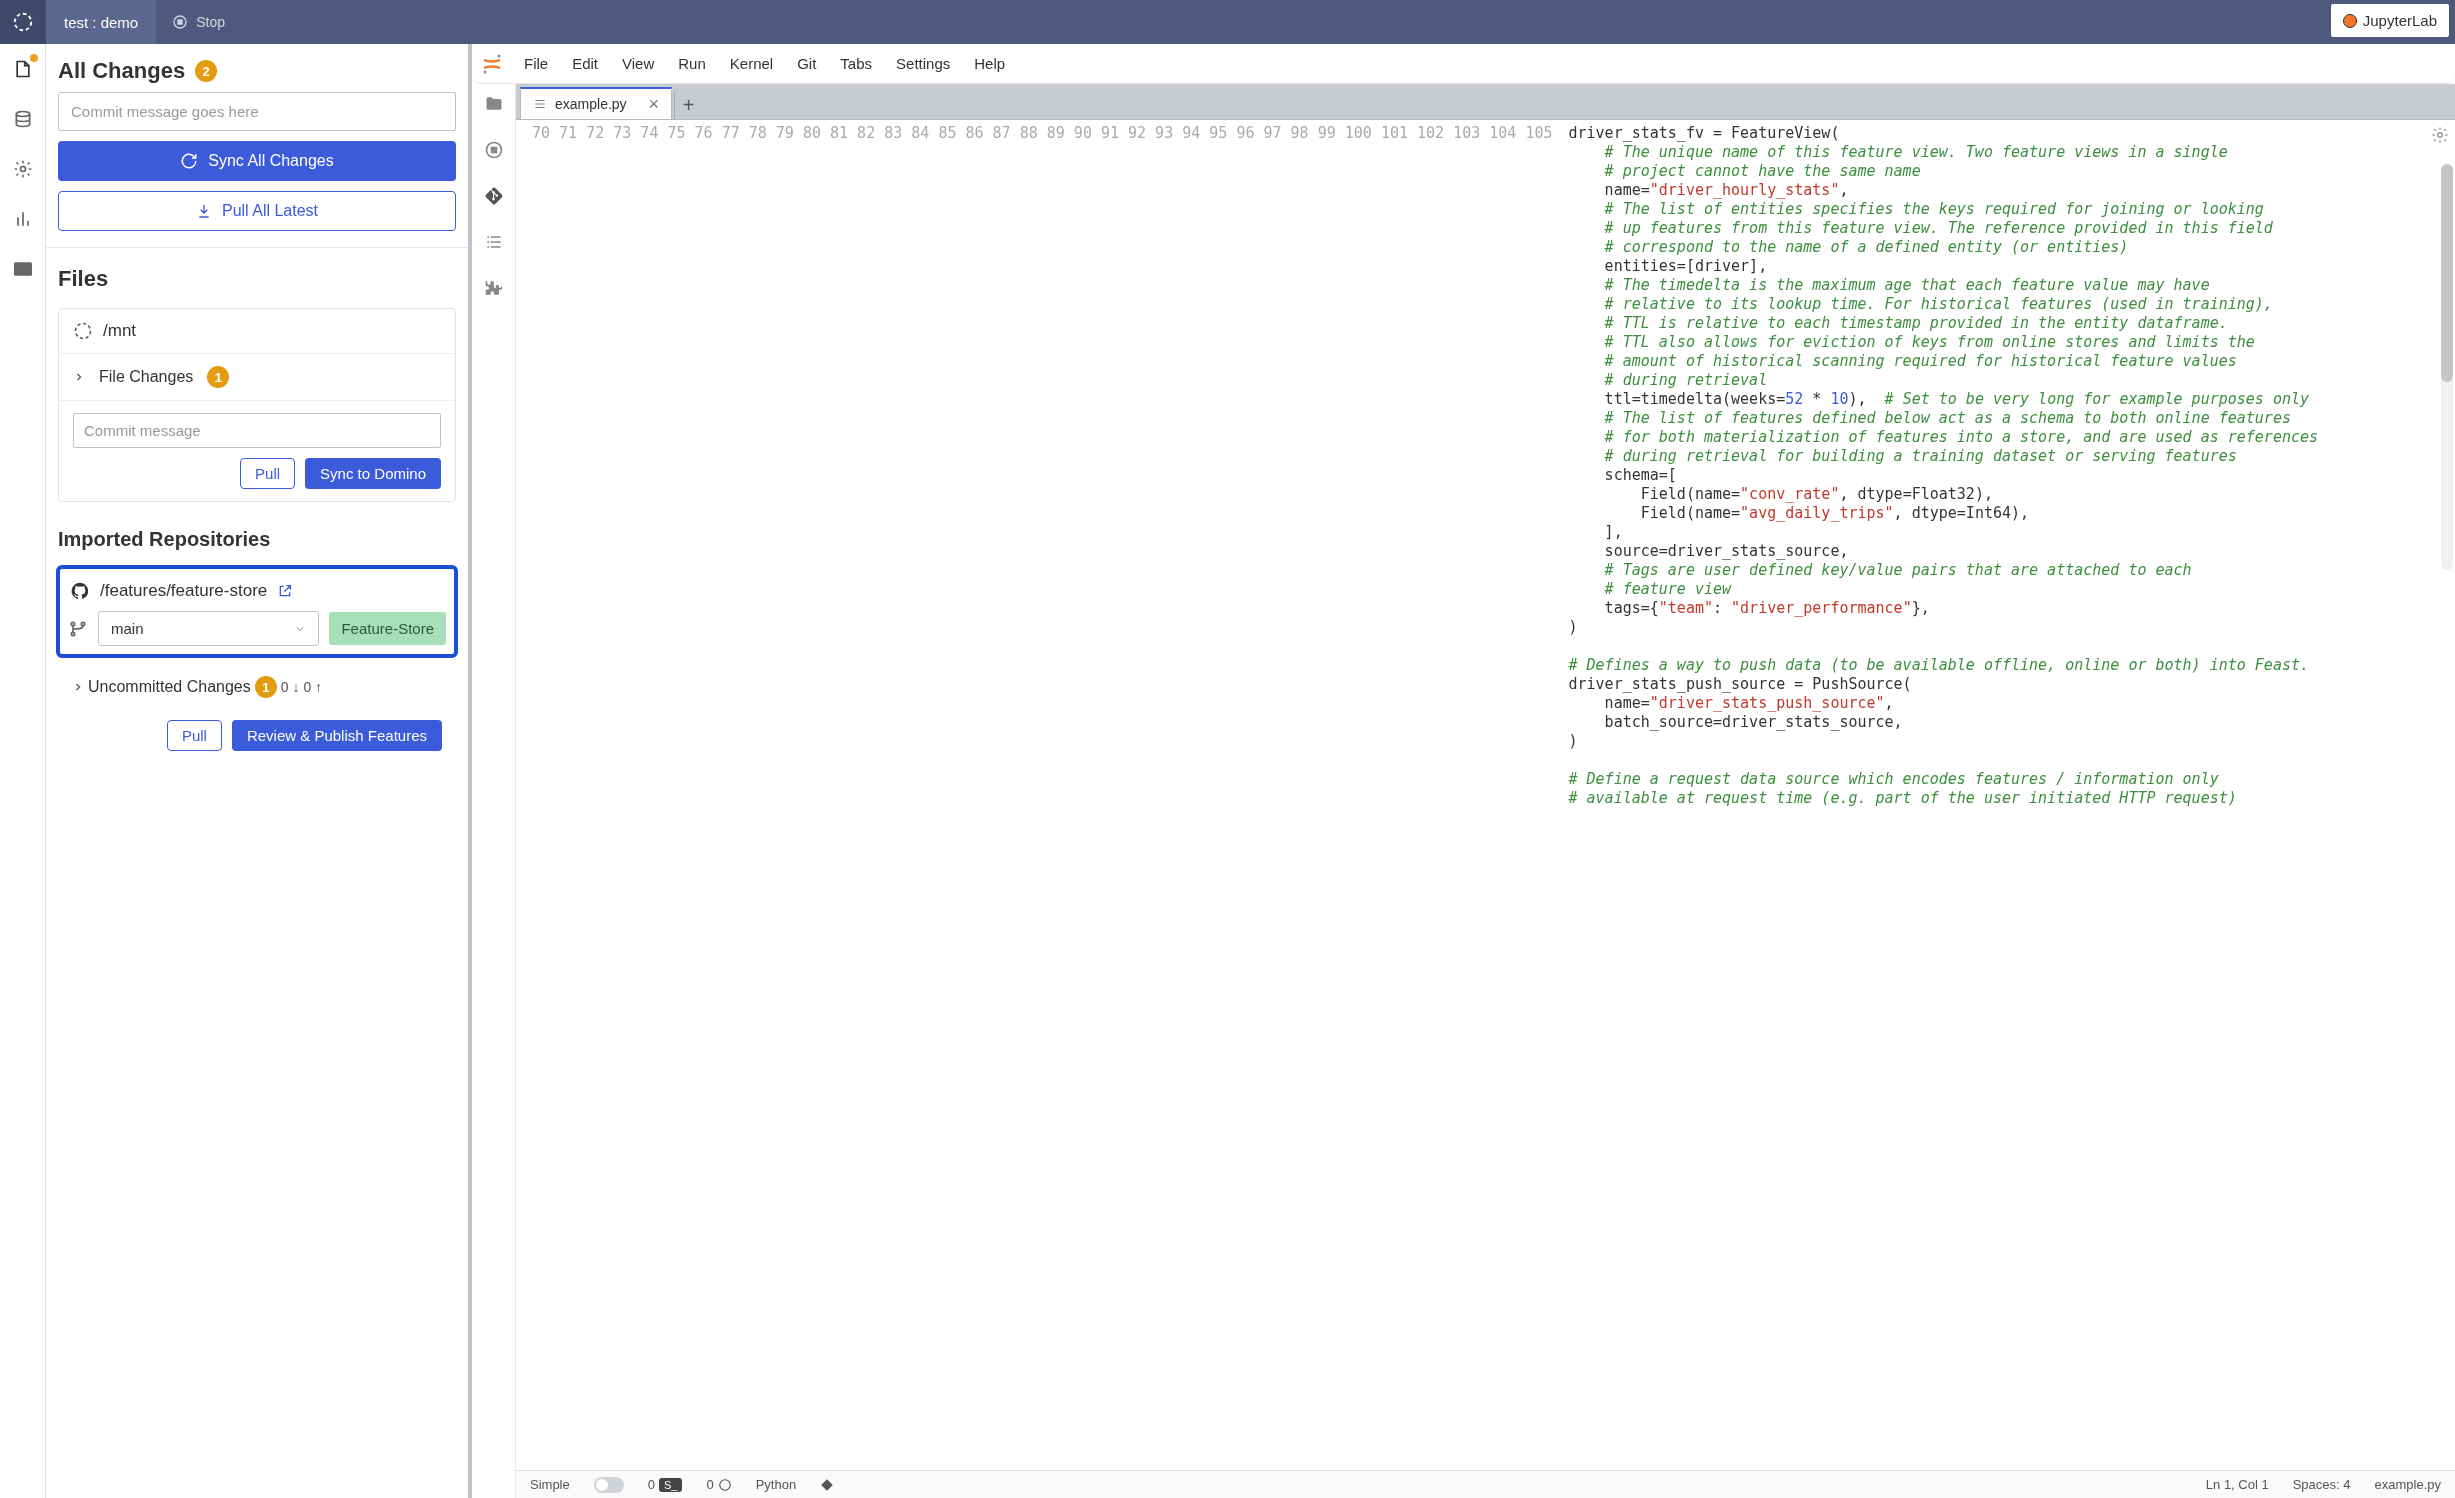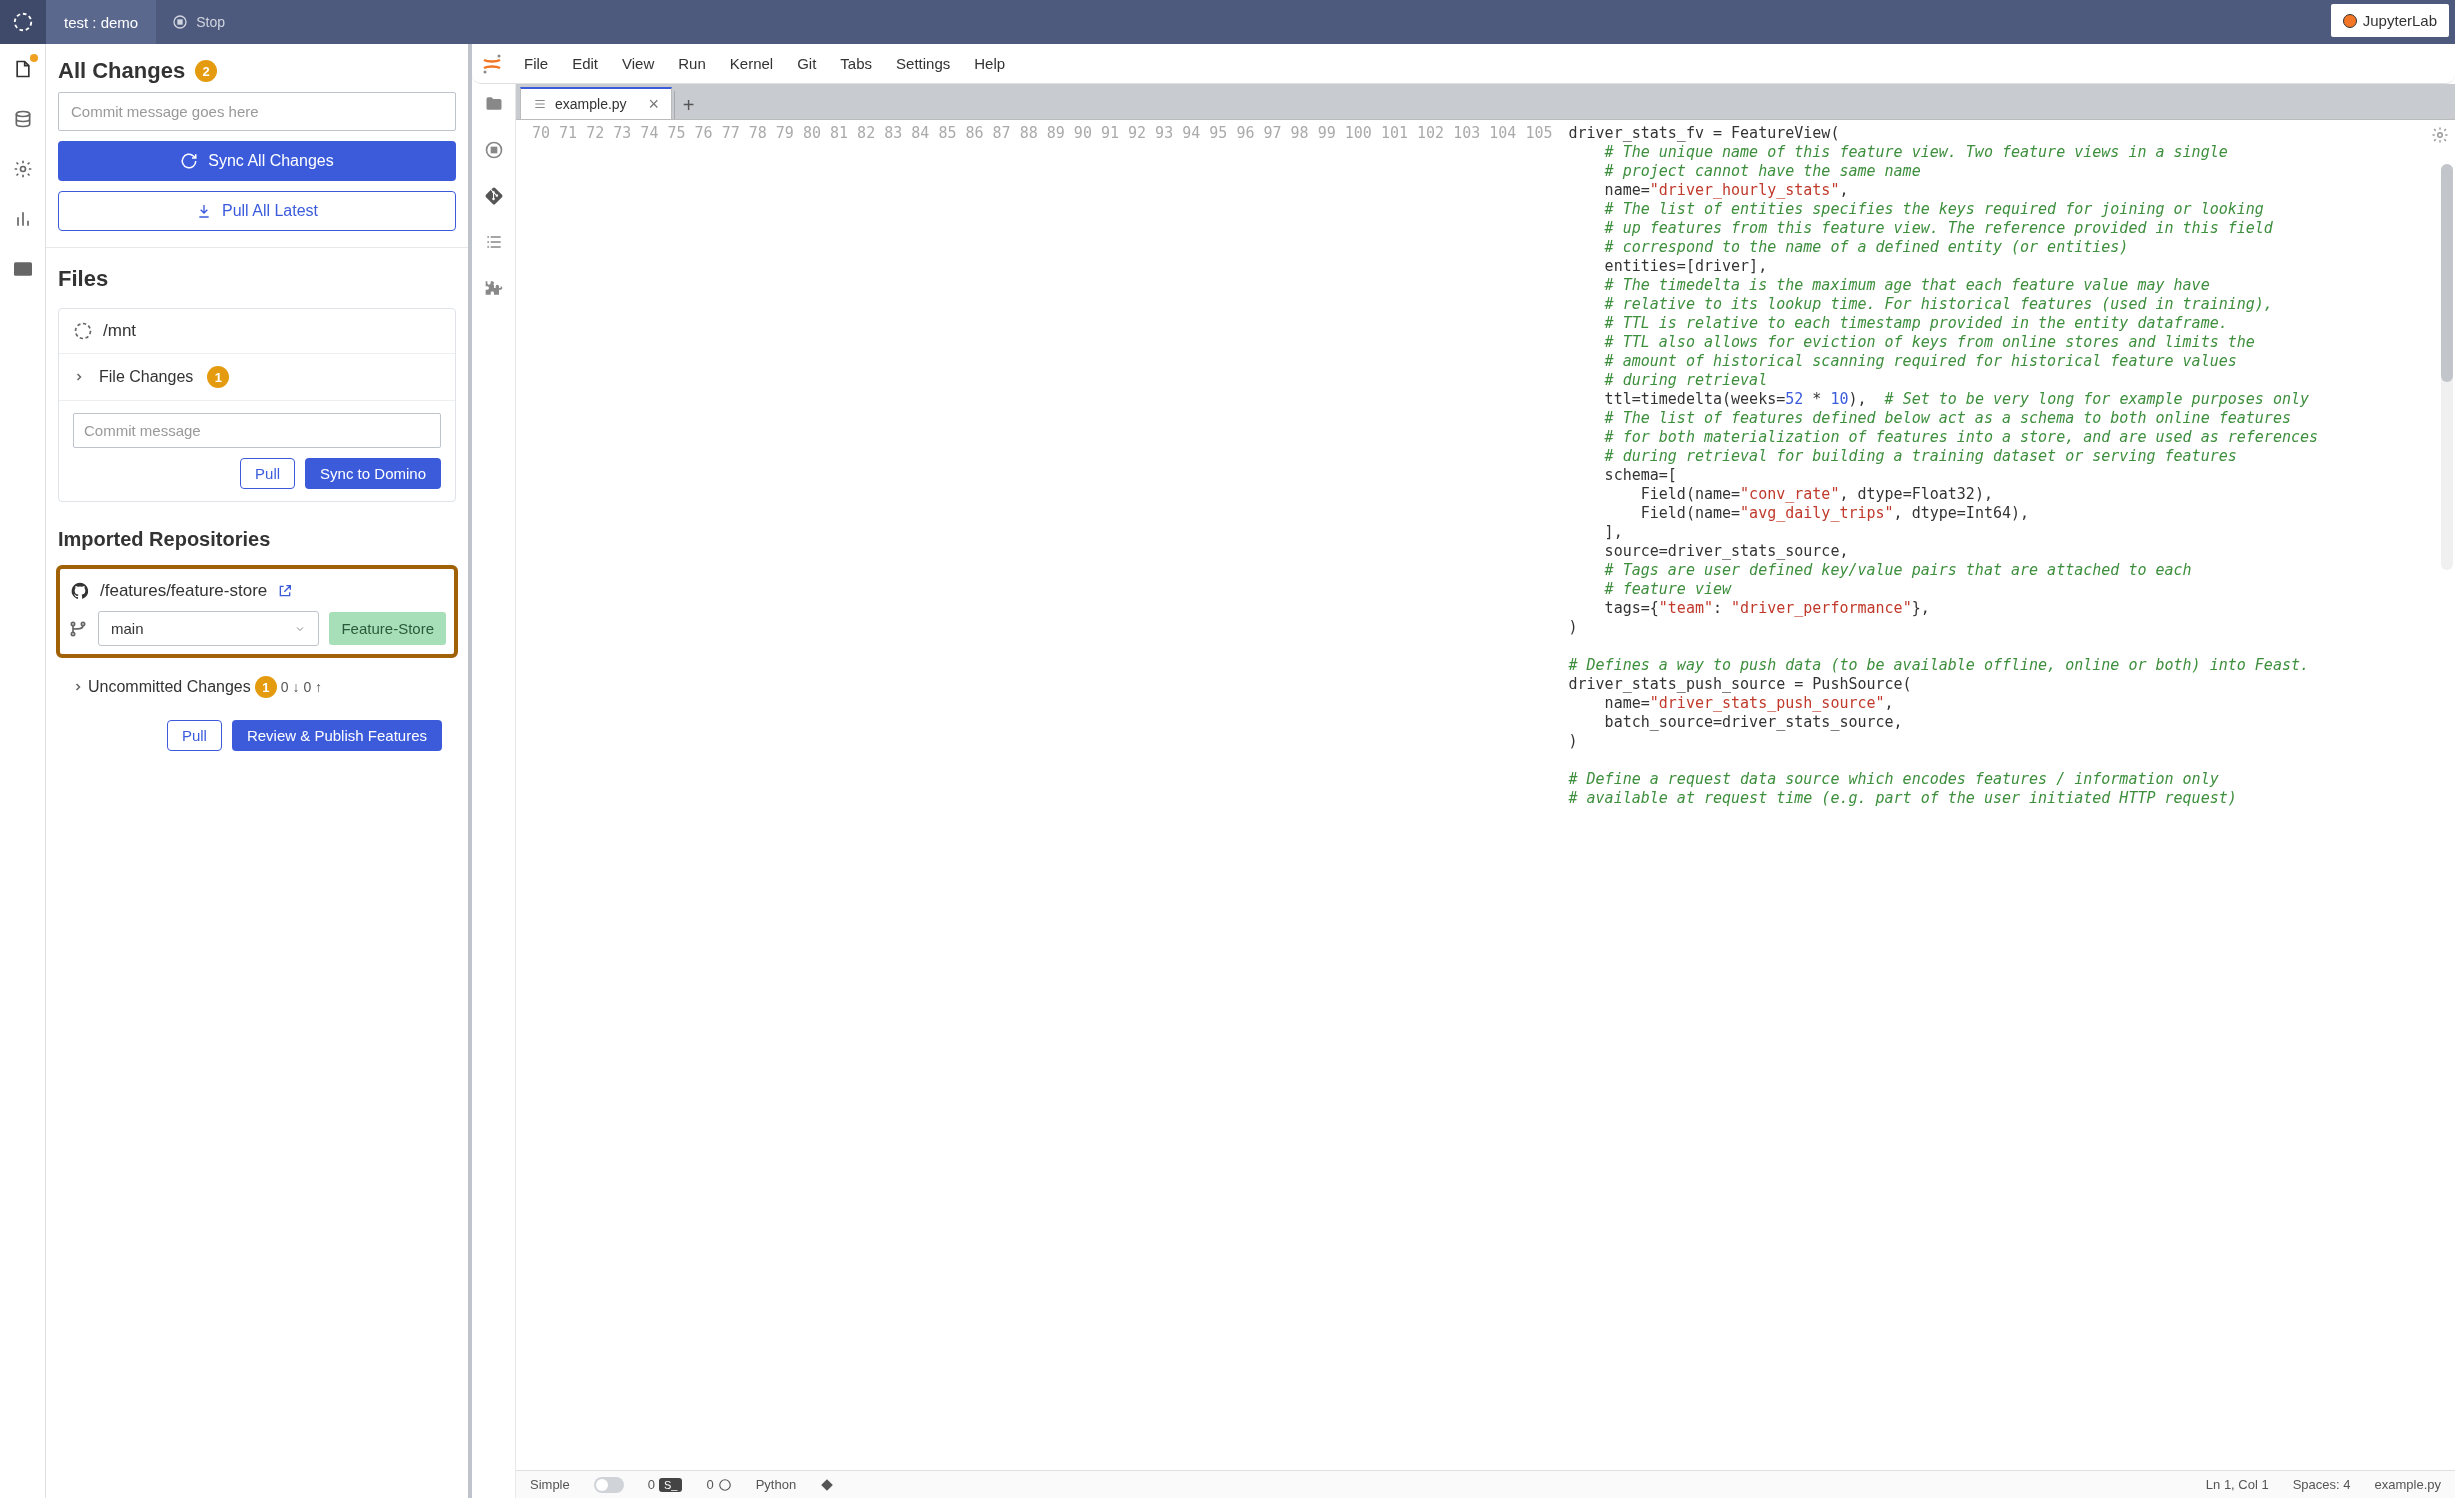--- a/index.html
+++ b/index.html
@@ -25,21 +25,21 @@
 .btn { display: flex; align-items: center; justify-content: center; gap: 10px; padding: 10px; font-size: 16px; border-radius: 4px; cursor: pointer; border: 1px solid transparent; width: 100%; }
 .btn.primary { background: #3b5bdb; color: #fff; }
 .btn.outline { background: #fff; color: #3b5bdb; border-color: #3b5bdb; }
 .btn.sm { padding: 6px 14px; font-size: 15px; width: auto; }
 .sidepanel hr { border: none; border-top: 1px solid #e6e8ec; margin: 4px 0; }
 .card { border: 1px solid #e0e3e8; border-radius: 4px; margin: 8px 12px; padding: 0; }
 .card .row { padding: 12px 14px; display: flex; align-items: center; gap: 10px; }
 .card .row.head { font-size: 17px; font-weight: 500; }
 .card .row.sub { border-top: 1px solid #eceef2; }
 .chev { width: 12px; height: 12px; }
-.highlightbox { border: 4px solid #a16207; border-radius: 6px; margin: 6px 10px; padding: 8px; }
+.highlightbox { border: 4px solid #1d4ed8; border-radius: 6px; margin: 6px 10px; padding: 8px; }
 .repohead { display: flex; align-items: center; gap: 10px; font-size: 17px; font-weight: 500; padding: 4px 2px 10px; }
 .branchrow { display: flex; align-items: center; gap: 10px; }
 .branchselect { flex: 1; border: 1px solid #bfc3cc; border-radius: 3px; padding: 8px 12px; display: flex; align-items: center; justify-content: space-between; font-size: 15px; background: #fff; }
 .tagchip { background: #a7dfb8; color: #2a5a3a; padding: 8px 12px; border-radius: 3px; font-size: 15px; }
 .btnrow { display: flex; justify-content: flex-end; gap: 10px; padding: 10px 14px; }
 .main { flex: 1; display: flex; flex-direction: column; min-width: 0; }
 .menubar { height: 40px; display: flex; align-items: center; border-bottom: 1px solid #e0e0e0; border-radius: 9px; }
 .menubar .logo { width: 40px; display: flex; align-items: center; justify-content: center; }
 .menubar .mi { padding: 0 12px; font-size: 15px; color: #333; cursor: pointer; }
 .editor { flex: 1; display: flex; min-height: 0; }

